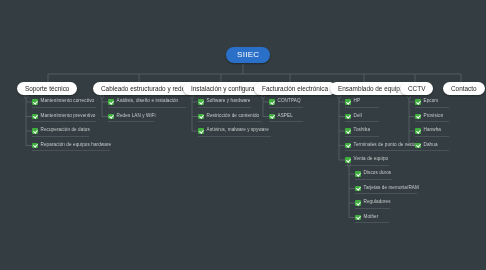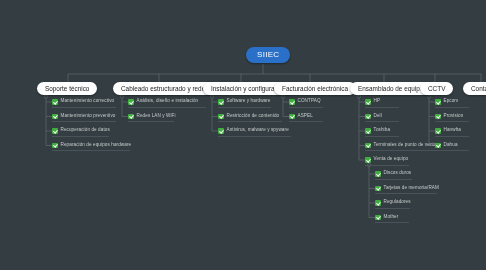--- a/index.html
+++ b/index.html
@@ -12,21 +12,20 @@
     background: #343d41;
     font-family: "Liberation Sans", sans-serif;
     overflow: hidden;
     position: relative;
   }
   #canvas {
     position: absolute;
     left: 0; top: 0;
     width: 438px;
     height: 270px;
-    margin-left: 20px;
   }
   svg.links {
     position: absolute;
     left: 0; top: 0;
     width: 486px;
     height: 270px;
     pointer-events: none;
   }
   .root-node {
     position: absolute;

